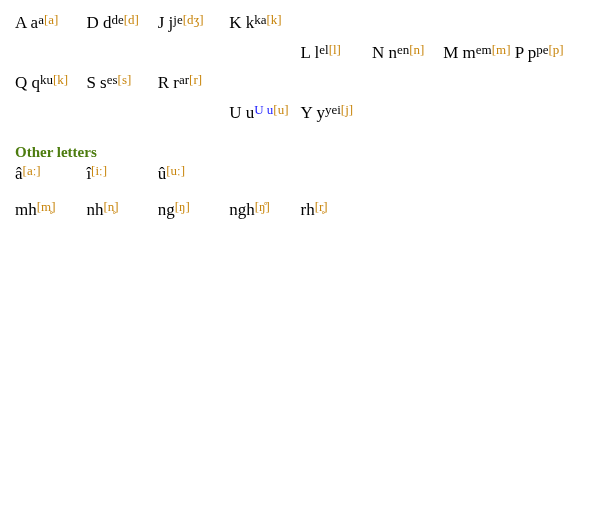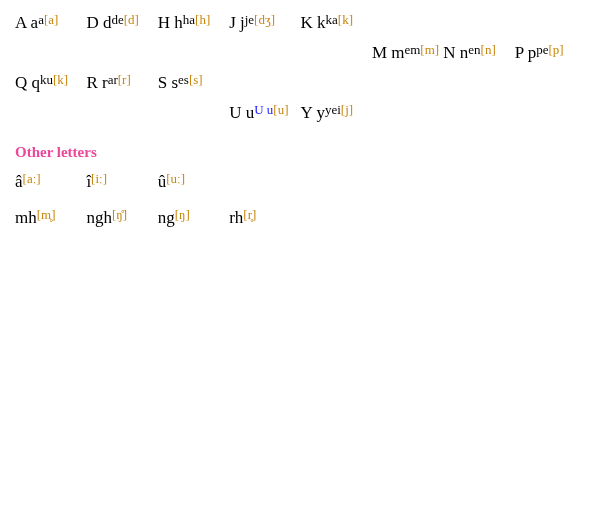--- a/index.html
+++ b/index.html
@@ -9,22 +9,21 @@
       width: 601px;
       min-height: 520px;
       padding: 10px 15px;
     }
     .section {
       margin-bottom: 10px;
     }
     .section-title {
       font-weight: bold;
       font-size: 15px;
-      margin-bottom: 8px;
-      color: #ec4899;
+      color: #4d7c0f;
     }
     .alphabet-grid {
       display: grid;
       grid-template-columns: repeat(8, 1fr);
       row-gap: 4px;
     }
     .other-grid {
       display: grid;
       grid-template-columns: repeat(8, 1fr);
       row-gap: 4px;
@@ -68,71 +67,71 @@
         <span class="letter-main">A a</span>
         <span class="letter-name">a</span>
         <span class="letter-ipa">[a]</span>
       </div>
       <div class="letter-cell">
         <span class="letter-main">D d</span>
         <span class="letter-name">de</span>
         <span class="letter-ipa">[d]</span>
       </div>
       <div class="letter-cell">
-        <span class="letter-main">H h</span>
-        <span class="letter-name">ha</span>
-        <span class="letter-ipa">[h]</span>
-      </div>
-      <div class="letter-cell">
         <span class="letter-main">J j</span>
         <span class="letter-name">je</span>
         <span class="letter-ipa">[dʒ]</span>
       </div>
       <div class="letter-cell">
         <span class="letter-main">K k</span>
         <span class="letter-name">ka</span>
         <span class="letter-ipa">[k]</span>
       </div>
       <div style="height: 8px;"></div>
       <div style="height: 8px;"></div>
       <div style="height: 8px;"></div>
       <div style="height: 8px;"></div>
       <div style="height: 8px;"></div>
       <div style="height: 8px;"></div>
       <div style="height: 8px;"></div>
       <div style="height: 8px;"></div>
       <div class="letter-cell">
+        <span class="letter-main">L l</span>
+        <span class="letter-name">el</span>
+        <span class="letter-ipa">[l]</span>
+      </div>
+      <div class="letter-cell">
+        <span class="letter-main">N n</span>
+        <span class="letter-name">en</span>
+        <span class="letter-ipa">[n]</span>
+      </div>
+      <div class="letter-cell">
         <span class="letter-main">M m</span>
         <span class="letter-name">em</span>
         <span class="letter-ipa">[m]</span>
       </div>
       <div class="letter-cell">
-        <span class="letter-main">N n</span>
-        <span class="letter-name">en</span>
-        <span class="letter-ipa">[n]</span>
-      </div>
-      <div class="letter-cell">
         <span class="letter-main">P p</span>
         <span class="letter-name">pe</span>
         <span class="letter-ipa">[p]</span>
       </div>
       <div class="letter-cell">
         <span class="letter-main">Q q</span>
         <span class="letter-name">ku</span>
         <span class="letter-ipa">[k]</span>
       </div>
       <div class="letter-cell">
+        <span class="letter-main">S s</span>
+        <span class="letter-name">es</span>
+        <span class="letter-ipa">[s]</span>
+      </div>
+      <div class="letter-cell">
         <span class="letter-main">R r</span>
         <span class="letter-name">ar</span>
         <span class="letter-ipa">[r]</span>
-      </div>
-      <div class="letter-cell">
-        <span class="letter-main">S s</span>
-        <span class="letter-name">es</span>
-        <span class="letter-ipa">[s]</span>
       </div>
       <div style="height: 8px;"></div>
       <div style="height: 8px;"></div>
       <div style="height: 8px;"></div>
       <div style="height: 8px;"></div>
       <div style="height: 8px;"></div>
       <div style="height: 8px;"></div>
       <div style="height: 8px;"></div>
       <div style="height: 8px;"></div>
       <div class="letter-cell">
@@ -174,26 +173,30 @@
       <div class="letter-cell"></div>
       <div class="letter-cell"></div>
     </div>
   <div class="divider-row"></div>
   <div class="other-grid" id="digraph-grid">
       <div class="letter-cell">
         <span class="letter-main">mh</span>
         <span class="letter-ipa">[m̥]</span>
       </div>
       <div class="letter-cell">
+        <span class="letter-main">nh</span>
+        <span class="letter-ipa">[n̥]</span>
+      </div>
+      <div class="letter-cell">
+        <span class="letter-main">ng</span>
+        <span class="letter-ipa">[ŋ]</span>
+      </div>
+      <div class="letter-cell">
         <span class="letter-main">ngh</span>
         <span class="letter-ipa">[ŋ̊]</span>
-      </div>
-      <div class="letter-cell">
-        <span class="letter-main">ng</span>
-        <span class="letter-ipa">[ŋ]</span>
       </div>
       <div class="letter-cell">
         <span class="letter-main">rh</span>
         <span class="letter-ipa">[r̥]</span>
       </div>
       <div class="letter-cell"></div>
       <div class="letter-cell"></div>
     </div>
 </div>
 

